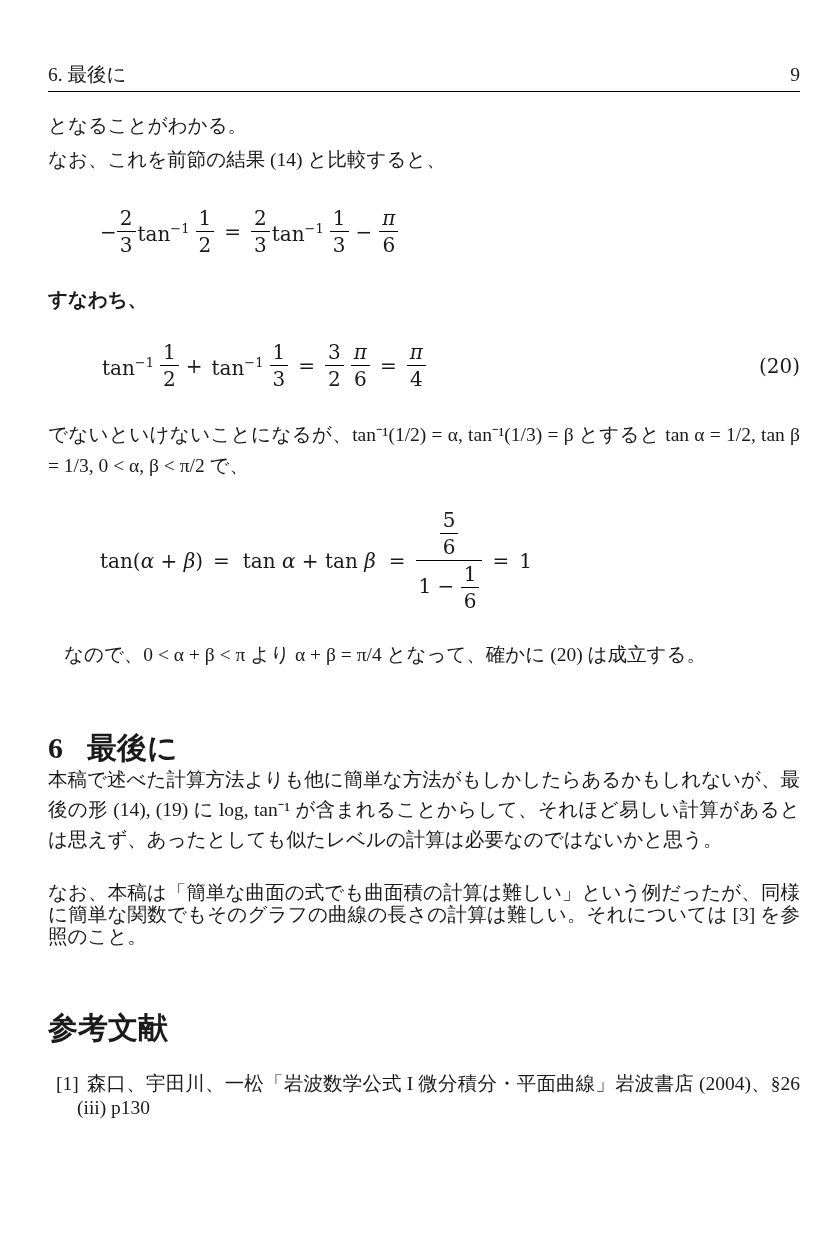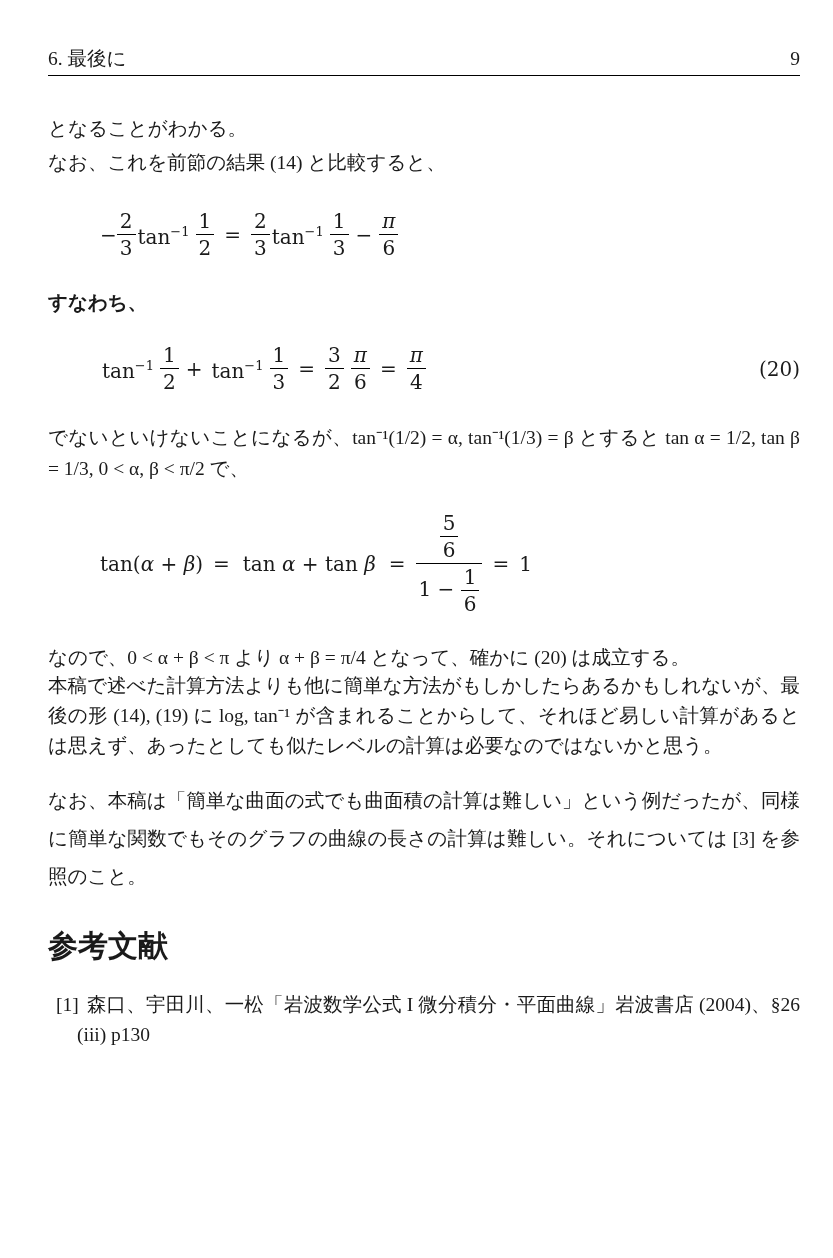--- a/index.html
+++ b/index.html
@@ -1,34 +1,34 @@
 <!DOCTYPE html>
 <html><head>
 <meta charset="utf-8">
 <style>
   html,body { margin:0; padding:0; }
   body {
     width:833px; height:1258px; background:#ffffff; color:#1a1a1a;
     font-family:"Liberation Serif", serif; font-size:19.5px; overflow:hidden;
   }
-  .content { padding:0 33px 0 48px; }
+  .content { padding:16px 33px 0 48px; }
 
   
   .pghead {
     display:flex; justify-content:space-between; align-items:flex-end;
     padding-top:47px; padding-bottom:4px; border-bottom:1.5px solid #000;
     line-height:24px; font-size:19.5px;
   }
 
   p { margin:0; line-height:26px; text-align:justify; }
-  .p1 { margin-top:40px; }
+  .p1 { margin-top:21px; }
   .p2 { margin-top:8px; }
   .p3 { margin-top:29px;font-weight:bold; }
   .p4 { margin-top:27px; line-height:31px; }
-  .p5 { margin-top:28px; }
+  .p5 { margin-top:28px;margin-left:16px; }
 
   
   .equation {
     display:flex; align-items:center; padding-left:52px; margin-top:26px;
     font-family:"DejaVu Serif","Liberation Serif",serif; font-size:20px; line-height:26px;
   }
   .eq1 { margin-top:32px; }
   .frac { display:inline-flex; flex-direction:column; align-items:center;
           vertical-align:middle; text-align:center; }
   .frac > .num { display:block; padding:0 3px; }
@@ -37,29 +37,29 @@
   .bin { margin:0 7px; }
   .fn  { margin:0 6px 0 2px; }
   sup  { font-size:13px; }
   .it  { font-style:italic; }
   .eqtag { margin-left:auto; }
   .spacer { flex:1; }
 
   
   h2 { margin:0; font-size:30px; line-height:34px; font-weight:bold; }
   .h-sec6 { margin-top:63px; }
-  .h-refs { margin-top:33px; }
+  .h-refs { margin-top:63px; }
   h2 .no  { font-family:"Liberation Serif",serif; margin-right:24px; }
   h2 .ttl { font-family:"Liberation Sans",sans-serif; }
 
   .s6p1 { line-height:30px; }
-  .s6p2 { margin-top:21px; line-height:38px; }
+  .s6p2 { margin-top:27px; line-height:22px; }
 
   
-  .refitem { margin-top:27px; line-height:30px; text-align:justify;
+  .refitem { margin-top:27px; line-height:24px; text-align:justify;
              padding-left:29px; text-indent:-21px; }
   .refitem.second { margin-top:15px; }
   .refmark { margin-right:8px; }
 </style>
 </head>
 <body>
 
 <div class="content">
 
   <div class="pghead">
@@ -148,20 +148,23 @@
             <span class="num">1</span>
             <span class="den">6</span>
           </span></span>
     </span>
     <span class="rel">=</span>
     <span>1</span>
   </div>
 
   <p class="p5">なので、0 &lt; α + β &lt; π より α + β = π/4 となって、確かに (20) は成立する。</p>
 
+  <h2 class="h-sec6">
+    <span class="no">6</span><span class="ttl">最後に</span>
+  </h2>
 
   <p class="s6p1">本稿で述べた計算方法よりも他に簡単な方法がもしかしたらあるかもしれないが、最後の形 (14), (19) に log, tan⁻¹ が含まれることからして、それほど易しい計算があるとは思えず、あったとしても似たレベルの計算は必要なのではないかと思う。</p>
   <p class="s6p2">なお、本稿は「簡単な曲面の式でも曲面積の計算は難しい」という例だったが、同様に簡単な関数でもそのグラフの曲線の長さの計算は難しい。それについては [3] を参照のこと。</p>
 
   <h2 class="h-refs">
     <span class="ttl">参考文献</span>
   </h2>
 
   <p class="refitem"><span class="refmark">[1]</span><span>森口、宇田川、一松「岩波数学公式 I 微分積分・平面曲線」岩波書店 (2004)、§26 (iii) p130</span></p>
 

